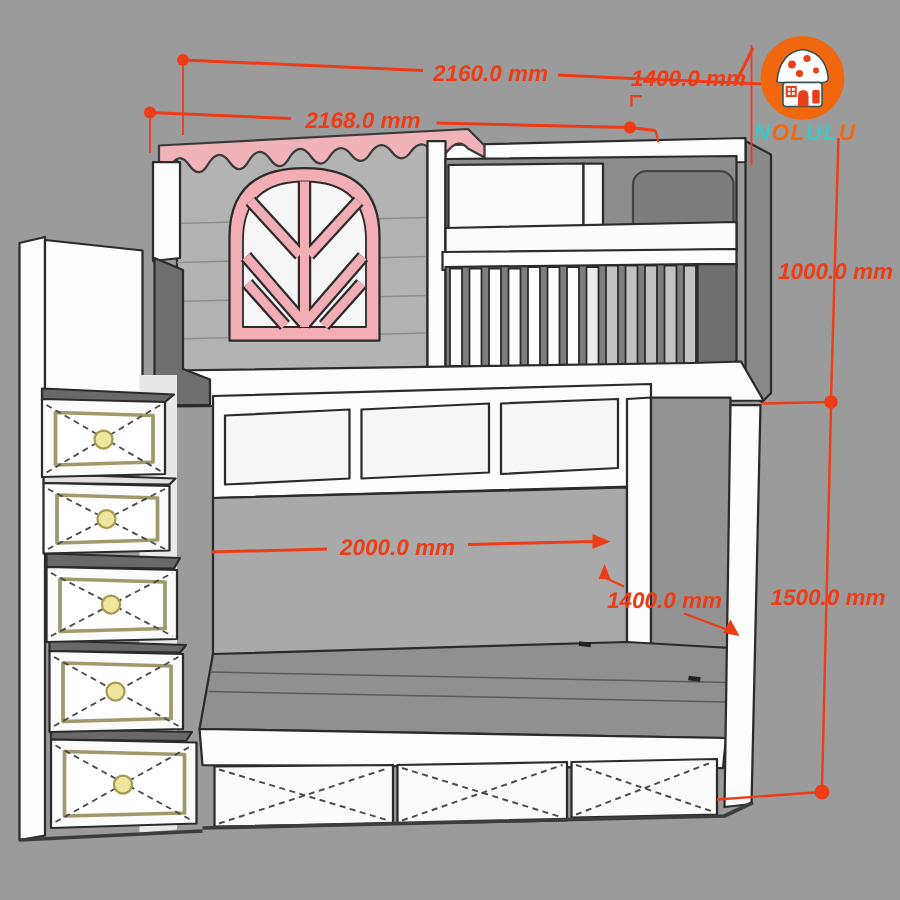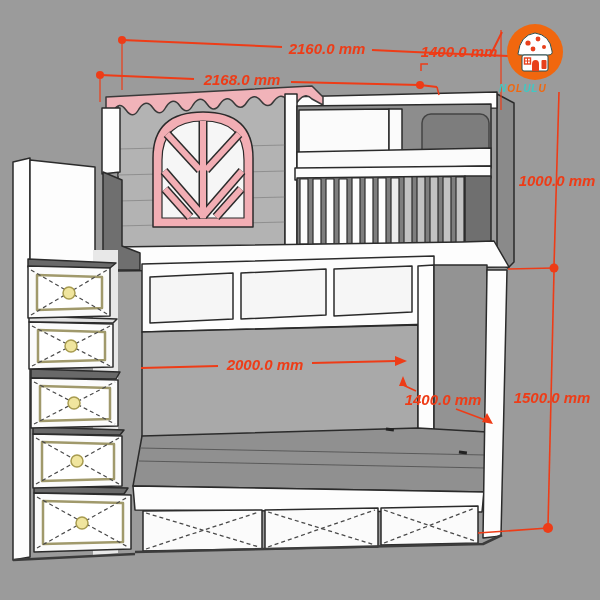--- a/index.html
+++ b/index.html
@@ -20,21 +20,21 @@
   }
   
   #logo{position:absolute;left:499px;top:22px;width:72px;height:80px;}
   #logo .circle{
     position:absolute;left:8px;top:2px;width:56px;height:56px;
     background:#f1670e;border-radius:50%;
   }
   #logo .circle svg{position:absolute;left:0;top:0;}
   #logo .word{
     position:absolute;left:0;top:59px;width:72px;
-    text-align:left;font-size:10px;font-weight:bold;letter-spacing:1px;
+    text-align:right;font-size:15px;font-weight:bold;letter-spacing:1px;
     line-height:16px;
   }
   #logo .lt-teal{color:#3fc9c4;}
   #logo .lt-orange{color:#f1670e;}
 </style>
 </head>
 <body>
 
 <div id="stage">
 

